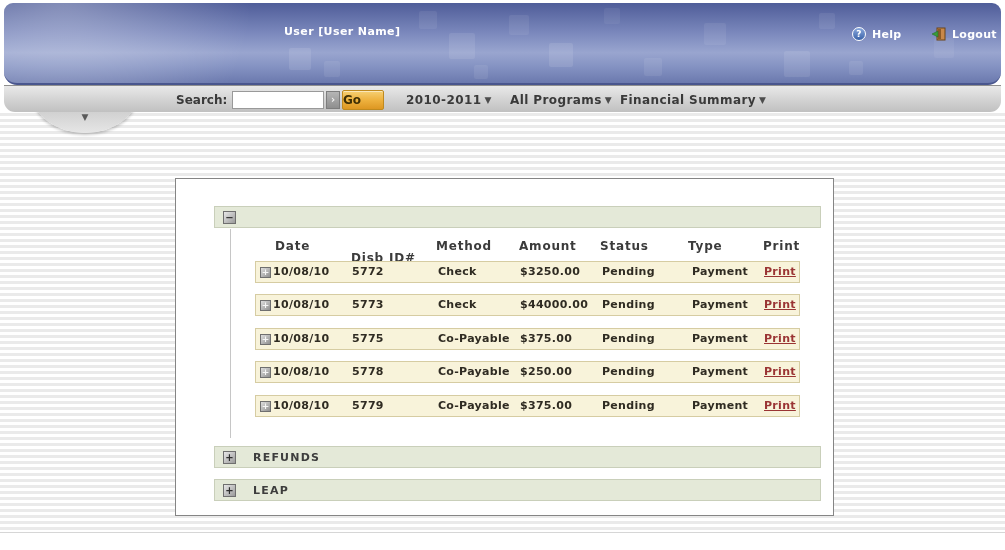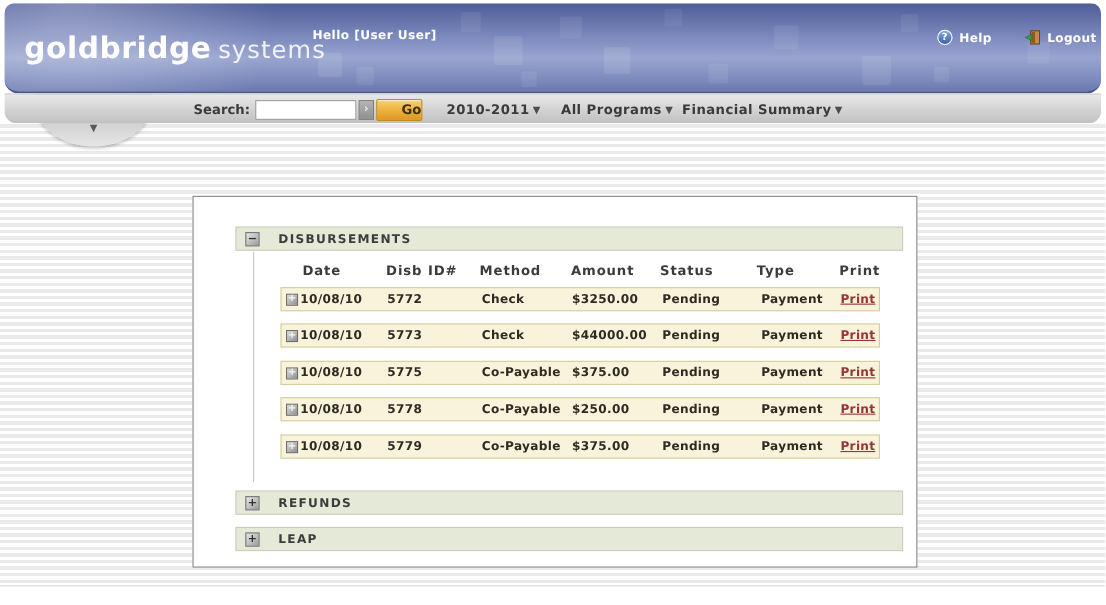--- a/index.html
+++ b/index.html
@@ -69,21 +69,21 @@
   .go-chevron {
     position:absolute; left:322px; top:5px; width:14px; height:18px;
     background:linear-gradient(180deg,#b5b5b5,#8f8f8f);
     border:1px solid #7d7d7d; color:#f2f2f2; font-size:10px; font-weight:bold;
     text-align:center; line-height:16px; cursor:pointer;
   }
   .go-button {
     position:absolute; left:338px; top:4px; width:42px; height:20px;
     background:linear-gradient(180deg,#f6d074 0%,#eeb23f 50%,#dd9722 100%);
     border:1px solid #c08a1e; border-radius:2px;
-    color:#3f2f05; font-size:12px; font-weight:bold; text-align:right; line-height:18px;
+    color:#3f2f05; font-size:12px; font-weight:bold; text-align:left; line-height:18px;
     cursor:pointer; box-shadow:inset 0 1px 0 rgba(255,255,255,.5);
   }
   .nav-dd { position:absolute; top:7px; font-size:12px; font-weight:bold; color:#3a3a3a; letter-spacing:.4px; cursor:pointer; white-space:nowrap; }
   .dd-year { left:402px; }
   .dd-programs { left:506px; }
   .dd-summary { left:616px; }
   .dd-arrow { font-size:9px; color:#4d4d4d; margin-left:3px; vertical-align:1px; }
   
   .breadcrumb { position:absolute; left:28px; top:149px; font-size:12px; font-weight:bold; letter-spacing:.4px; z-index:2; }
   .crumb-home { color:#8e2e3c; text-decoration:underline; cursor:pointer; }
@@ -119,21 +119,21 @@
   .row-1 { top:82px; } .row-2 { top:115px; } .row-3 { top:149px; } .row-4 { top:182px; } .row-5 { top:216px; }
   .cell { position:absolute; top:0; line-height:20px; font-size:11px; font-weight:bold; color:#2f2b22; letter-spacing:.3px; white-space:nowrap; }
   .row-expand-icon {
     position:absolute; left:4px; top:5px; width:11px; height:11px;
     background:linear-gradient(135deg,#dedede,#8f8f8f);
     border:1px solid #6f6f6f; color:#f5f5f5;
     font-size:9px; font-weight:bold; line-height:9px; text-align:center; cursor:pointer;
   }
   .c-date { left:17px; } .c-id { left:96px; } .c-method { left:182px; }
   .c-amount { left:264px; } .c-status { left:346px; } .c-type { left:408px;margin-left:28px; } .c-print { left:508px; }
-  .h-date { left:20px; } .h-id { left:96px; } .h-method { left:181px; }
+  .h-date { left:20px; } .h-id { left:96px;margin-top:12px; } .h-method { left:181px; }
   .h-amount { left:264px; } .h-status { left:345px; } .h-type { left:433px; } .h-print { left:508px; }
   .print-link { color:#9a3434; text-decoration:underline; cursor:pointer; }
 </style>
 </head>
 <body>
 
 <div class="page">
 
   <div class="stripes"></div>
 
@@ -146,25 +146,22 @@
     <div class="sq" style="left:505px;top:12px;width:20px;height:20px;background:rgba(255,255,255,.07)"></div>
     <div class="sq" style="left:545px;top:40px;width:24px;height:24px;background:rgba(255,255,255,.10)"></div>
     <div class="sq" style="left:600px;top:5px;width:16px;height:16px;background:rgba(255,255,255,.06)"></div>
     <div class="sq" style="left:640px;top:55px;width:18px;height:18px"></div>
     <div class="sq" style="left:700px;top:20px;width:22px;height:22px;background:rgba(255,255,255,.07)"></div>
     <div class="sq" style="left:780px;top:48px;width:26px;height:26px;background:rgba(255,255,255,.09)"></div>
     <div class="sq" style="left:815px;top:10px;width:16px;height:16px;background:rgba(255,255,255,.07)"></div>
     <div class="sq" style="left:845px;top:58px;width:14px;height:14px"></div>
     <div class="sq" style="left:930px;top:35px;width:20px;height:20px;background:rgba(255,255,255,.06)"></div>
 
-    <div class="logo">
-      <span class="primary">goldbridge</span><span class="secondary">systems</span>
-    </div>
-
-    <div class="greeting">Hello [User User]</div>
+
+    <div class="greeting">User [User Name]</div>
 
     <div class="banner-link help-link">
       <span class="help-icon">?</span>
       <span>Help</span>
     </div>
 
     <div class="banner-link logout-link">
       <span style="display:inline-block;width:14px;height:14px">
         <svg width="14" height="14" viewBox="0 0 14 14">
           <rect x="5" y="1" width="8" height="12" fill="#c8884a" stroke="#6b4418" stroke-width="1"></rect>
@@ -194,21 +191,20 @@
     </div>
   </div>
 
 
   <div class="panel">
 
     <div class="tree-line"></div>
 
     <div class="section-bar bar-disbursements">
       <span class="toggle-icon">−</span>
-      <span class="section-title">DISBURSEMENTS</span>
     </div>
 
     <div class="thead">
       <span class="th h-date">Date</span>
       <span class="th h-id">Disb ID#</span>
       <span class="th h-method">Method</span>
       <span class="th h-amount">Amount</span>
       <span class="th h-status">Status</span>
       <span class="th h-type">Type</span>
       <span class="th h-print">Print</span>

